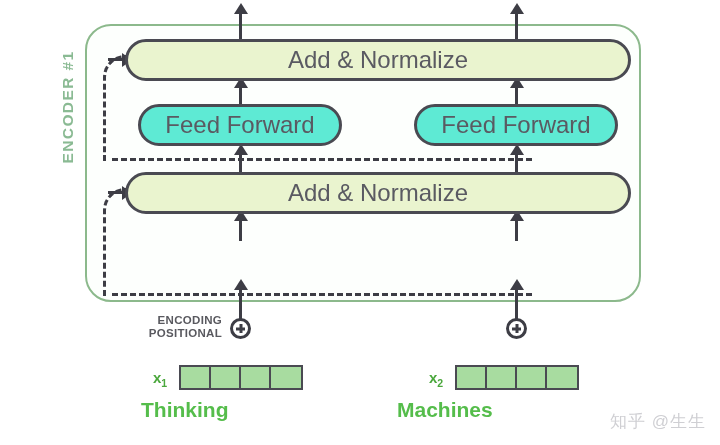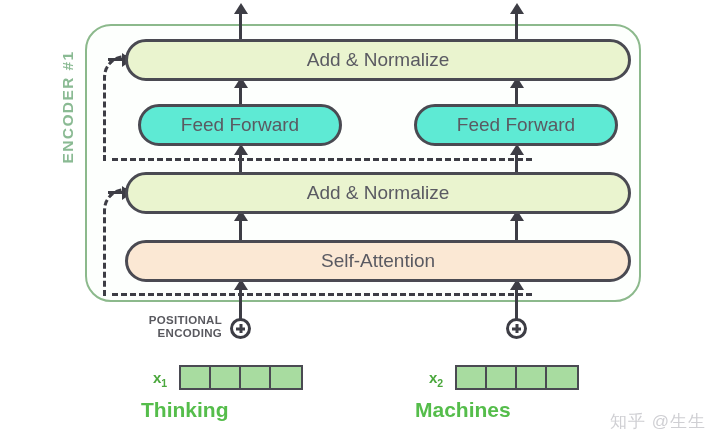--- a/index.html
+++ b/index.html
@@ -48,21 +48,21 @@
   
   .block {
     position: absolute;
     box-sizing: border-box;
     border: 3px solid #4a4a52;
     border-radius: 999px;
     display: flex;
     align-items: center;
     justify-content: center;
     color: #5a5a62;
-    font-size: 19px;
+    font-size: 24px;
     font-weight: 400;
     white-space: nowrap;
   }
   .block-addnorm {
     background: #eaf4cf;
   }
   .block-ffn {
     background: #5eead4;
   }
   .block-attn {
@@ -237,21 +237,21 @@
   .word-label {
     position: absolute;
     color: #55bd4b;
     font-size: 21px;
     font-weight: 700;
     text-align: left;
     width: 200px;
     white-space: nowrap;
   }
   #word-left  { left: 141px; top: 398px; }
-  #word-right { left: 415px; top: 398px; }
+  #word-right { left: 397px; top: 398px; }
 
   
   #watermark {
     position: absolute;
     right: 14px;
     bottom: 12px;
     color: #cfcfd3;
     font-size: 17px;
     font-weight: 400;
     letter-spacing: 1px;
@@ -296,27 +296,24 @@
   </div>
 
   <div class="block block-ffn" id="ffn-right">
     <span>Feed Forward</span>
   </div>
 
   <div class="block block-addnorm" id="addnorm-mid">
     <span>Add &amp; Normalize</span>
   </div>
 
-  <div class="block block-attn" id="selfattn">
-    <span>Self-Attention</span>
-  </div>
 
   <div id="pe-label">
+    <div>ENCODING</div>
     <div>POSITIONAL</div>
-    <div>ENCODING</div>
   </div>
 
   <div class="pe-stem" id="pe-stem-left"></div>
   <div class="pe-stem" id="pe-stem-right"></div>
   <div class="plus-circle" id="plus-left"></div>
   <div class="plus-circle" id="plus-right"></div>
 
   <div class="embed" id="embed-left">
     <div class="cell"></div>
     <div class="cell"></div>

